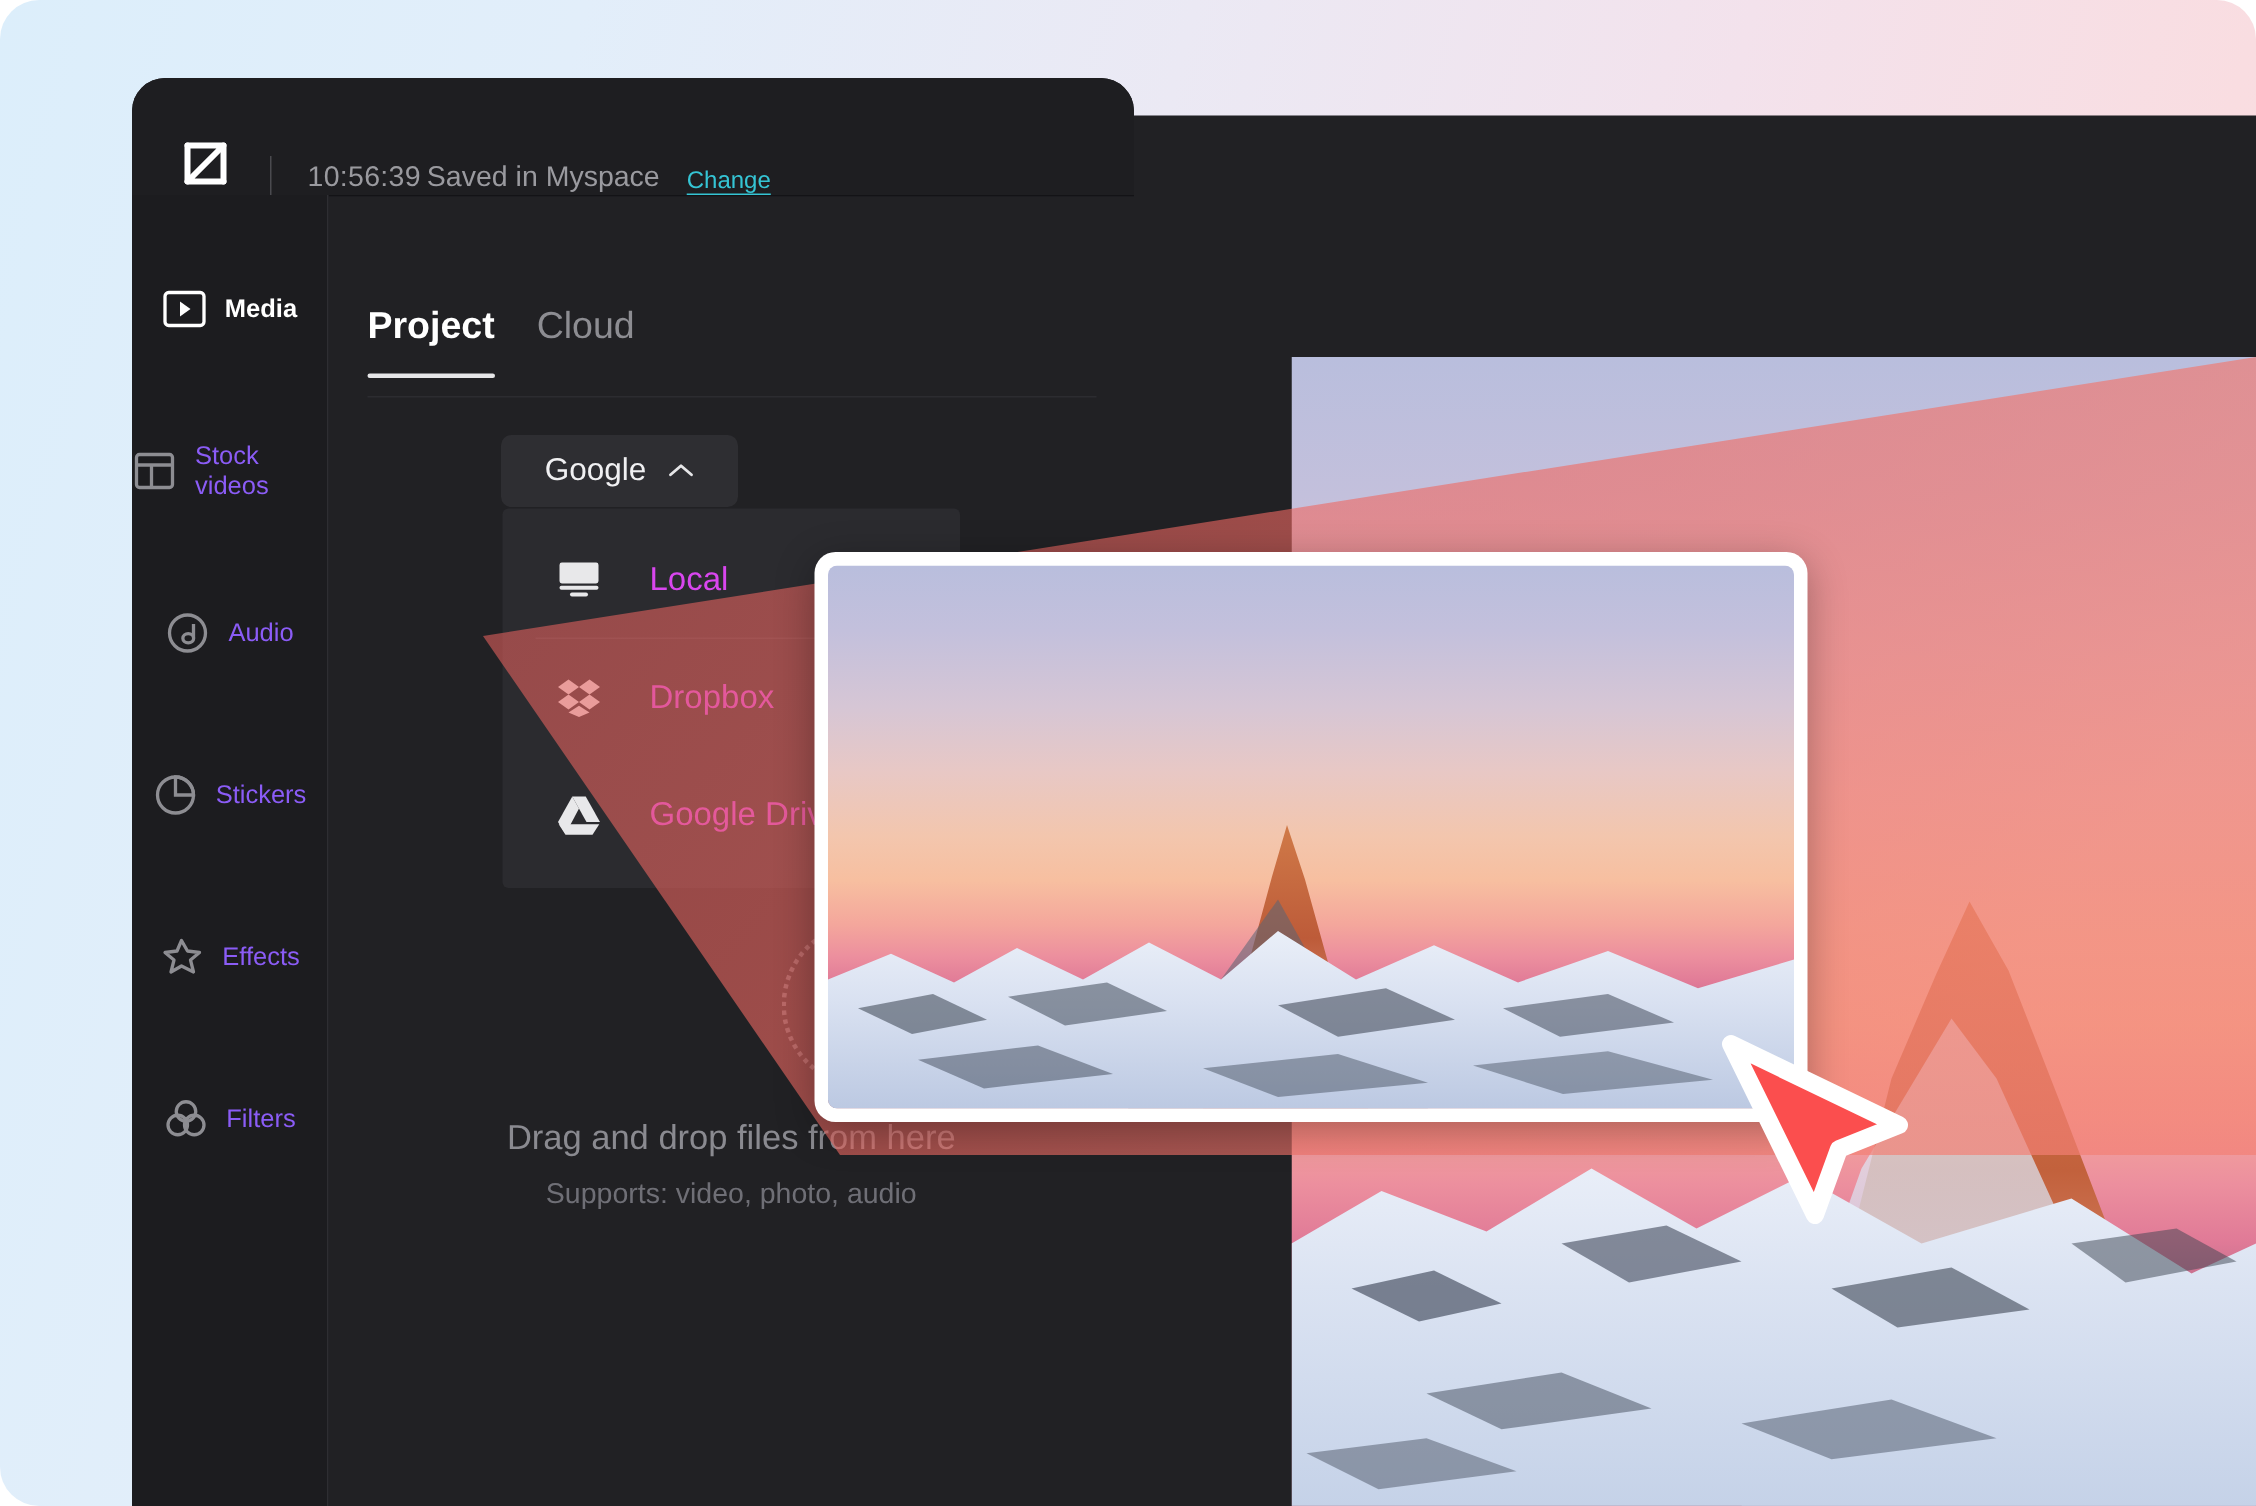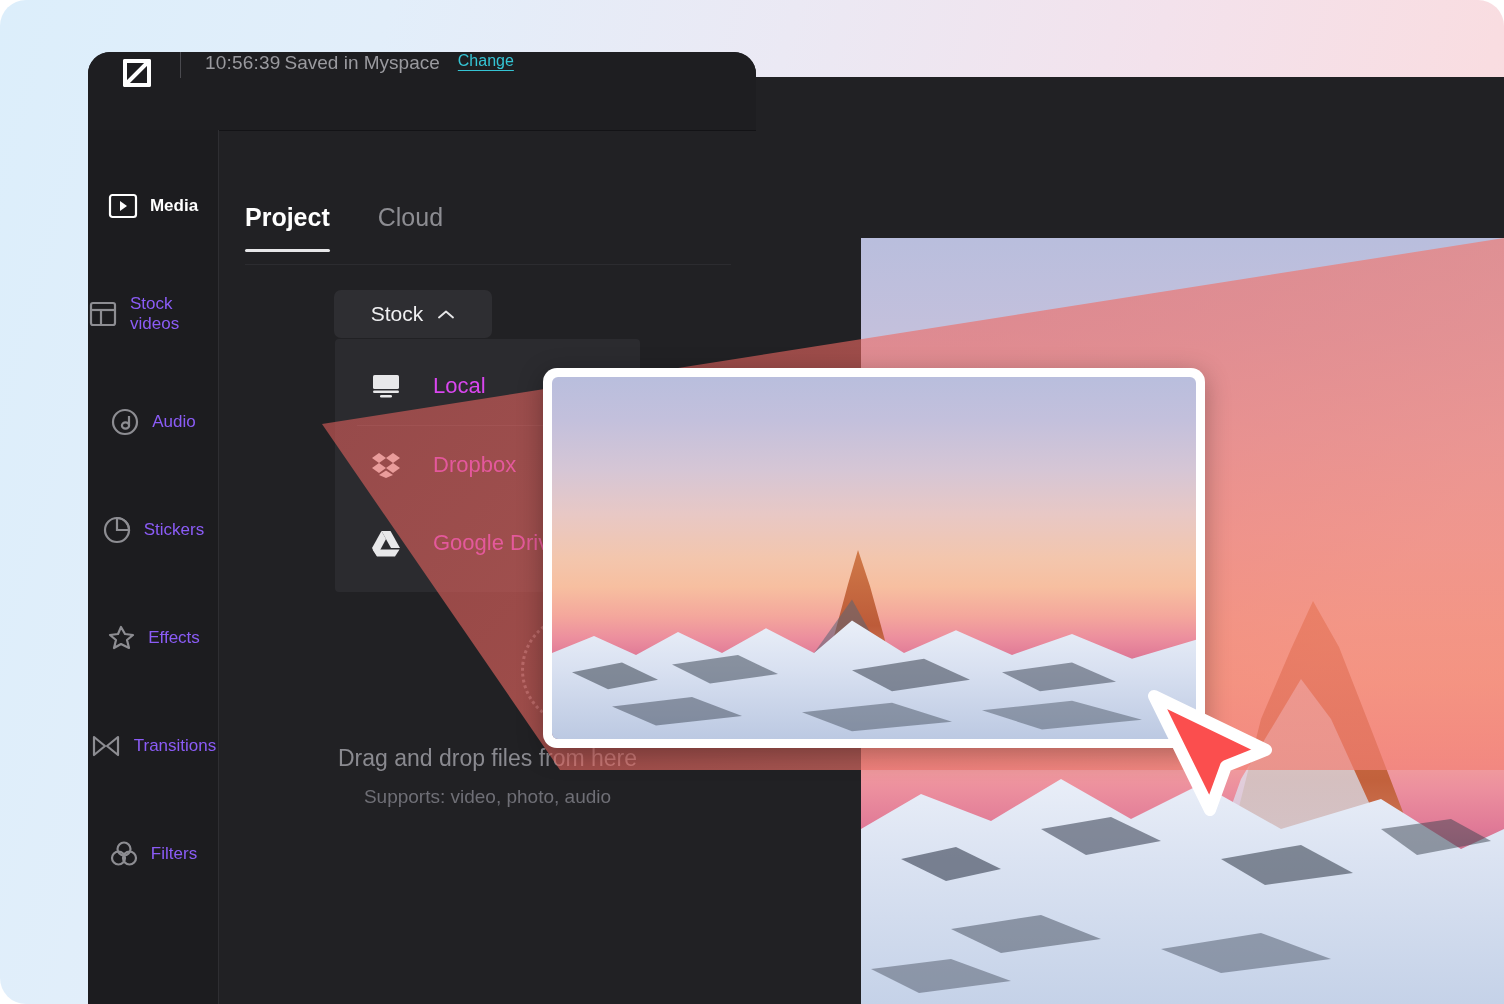--- a/index.html
+++ b/index.html
@@ -53,21 +53,21 @@
   }
 
   
   .titlebar {
     position: absolute;
     left: 0; top: 0;
     width: 668px;
     height: 78px;
     background: #1e1e21;
     display: flex;
-    align-items: flex-start;
+    align-items: flex-end;
     padding-left: 28px;
   }
   .logo-wrap {
     width: 42px; height: 42px;
     display: flex; align-items: center; justify-content: center;
   }
   .logo-wrap svg { display:block; }
   .title-sep {
     width: 1px; height: 26px;
     background: #4a4a4f;
@@ -137,21 +137,21 @@
     position: absolute;
     left: 131px; top: 79px;
     width: 537px;
     height: 873px;
     background: #212124;
   }
   .tabs {
     position: absolute;
     left: 26px; top: 72px;
     display: flex;
-    gap: 48px;
+    gap: 28px;
     align-items: flex-end;
   }
   .tab {
     font-size: 25px;
     color: #8d8d92;
     padding-bottom: 20px;
     position: relative;
     cursor: pointer;
   }
   .tab.active { color: #ffffff; font-weight: bold; }
@@ -424,29 +424,20 @@
 
       <div class="side-item">
         <span class="ico">
           <svg width="30" height="30" viewBox="0 0 30 30" fill="none" stroke-width="2.2" stroke-linejoin="round">
             <path d="M15 4 L19 11 L27 12 L21 17 L23 25 L15 21 L8 25 L10 17 L4 12 L12 11 Z"></path>
           </svg>
         </span>
         <span class="lbl">Effects</span>
       </div>
 
-      <div class="side-item">
-        <span class="ico">
-          <svg width="32" height="26" viewBox="0 0 32 26" fill="none" stroke-width="2.2" stroke-linejoin="round">
-            <path d="M4 4 L15 13 L4 22 Z"></path>
-            <path d="M28 4 L17 13 L28 22 Z"></path>
-          </svg>
-        </span>
-        <span class="lbl">Transitions</span>
-      </div>
 
       <div class="side-item">
         <span class="ico">
           <svg width="30" height="30" viewBox="0 0 30 30" fill="none" stroke-width="2.2">
             <circle cx="15" cy="10" r="6.5"></circle>
             <circle cx="9.5" cy="19" r="6.5"></circle>
             <circle cx="20.5" cy="19" r="6.5"></circle>
           </svg>
         </span>
         <span class="lbl">Filters</span>
@@ -462,21 +453,21 @@
         <div class="tab active">
           <span>Project</span>
         </div>
         <div class="tab">
           <span>Cloud</span>
         </div>
       </div>
       <div class="tabs-rule"></div>
 
       <div class="upload-btn">
-        <span class="txt">Stock</span>
+        <span class="txt">Google</span>
         <span class="chev">
           <svg width="18" height="11" viewBox="0 0 18 11" fill="none" stroke="#e6e6e8" stroke-width="1.9" stroke-linecap="round" stroke-linejoin="round">
             <path d="M2 8.5 L9 2.5 L16 8.5"></path>
           </svg>
         </span>
       </div>
 
       <div class="dropzone-ico">
         <span>
           <svg width="30" height="44" viewBox="0 0 30 44" fill="none" stroke="#a8b4b4" stroke-width="4" stroke-linecap="round" stroke-linejoin="round">

